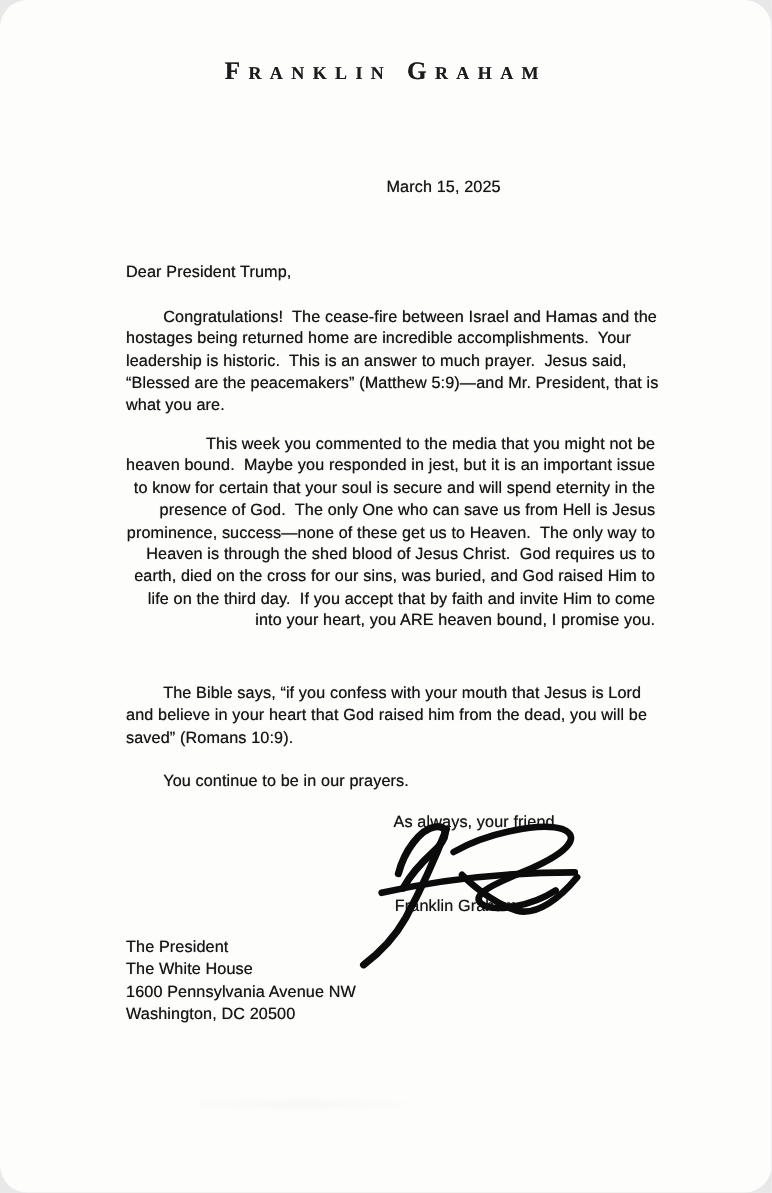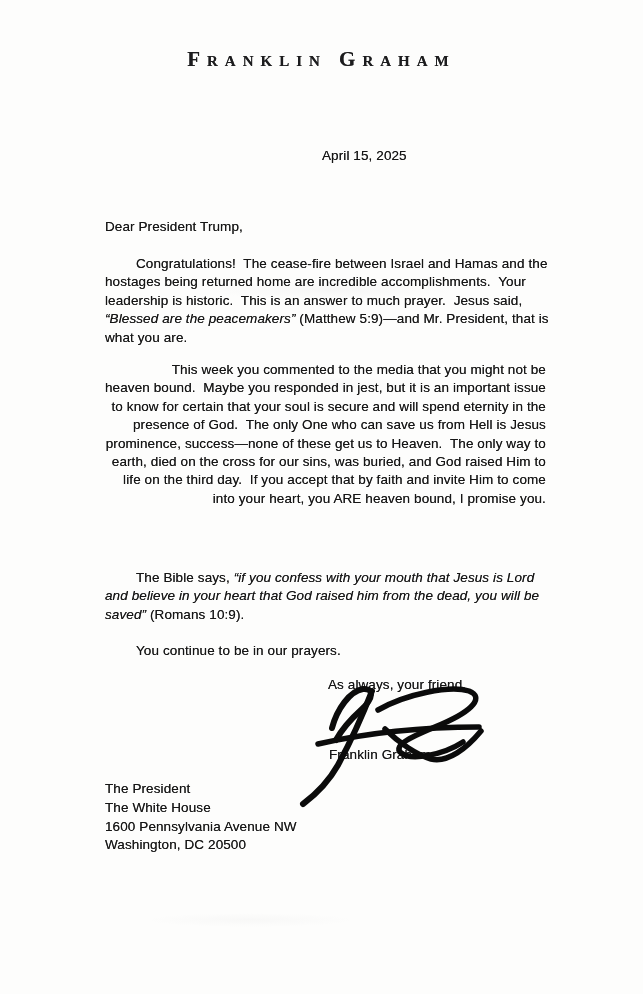--- a/index.html
+++ b/index.html
@@ -15,29 +15,30 @@
     background: #fdfdfc;
     overflow: hidden;
     font-family: "Liberation Sans", "DejaVu Sans", sans-serif;
     font-size: 13.5px;
     color: #161616;
     
     background-image:
       radial-gradient(ellipse 180px 14px at 330px 290px, rgba(120,120,125,0.05), rgba(0,0,0,0) 70%),
       radial-gradient(ellipse 200px 12px at 300px 385px, rgba(120,120,125,0.045), rgba(0,0,0,0) 70%),
       radial-gradient(ellipse 150px 10px at 250px 920px, rgba(120,120,125,0.04), rgba(0,0,0,0) 70%);
+    border-radius: 23px;
   }
   .line {
     white-space: pre;
     line-height: 18.4px;
     text-shadow: 0 0 0.6px rgba(20,20,20,0.75);
     letter-spacing: 0.1px;
   }
   .indent { padding-left: 31px; }
-  .italic { font-style: italic; }
+  .italic { }
   .abs { position: absolute; }
 
   .letterhead {
     position: absolute;
     top: 47px;
     left: 0;
     width: 100%;
     text-align: center;
     font-family: "Liberation Serif", "DejaVu Serif", serif;
     font-variant: small-caps;
@@ -77,38 +78,39 @@
 </style>
 </head>
 <body>
 
 <div class="page">
 
   <header class="letterhead">
     <span>Franklin Graham</span>
   </header>
 
-  <div class="abs line date-line">April 15, 2025</div>
+  <div class="abs line date-line">March 15, 2025</div>
 
   <div class="abs line salutation">Dear President Trump,</div>
 
   <div class="abs para-1">
     <div class="line indent">Congratulations!  The cease-fire between Israel and Hamas and the</div>
     <div class="line">hostages being returned home are incredible accomplishments.  Your</div>
     <div class="line">leadership is historic.  This is an answer to much prayer.  Jesus said,</div>
     <div class="line"><span class="italic">“Blessed are the peacemakers”</span><span> (Matthew 5:9)—and Mr. President, that is</span></div>
     <div class="line">what you are.</div>
   </div>
 
   <div class="abs para-2">
     <div class="line indent">This week you commented to the media that you might not be</div>
     <div class="line">heaven bound.  Maybe you responded in jest, but it is an important issue</div>
     <div class="line">to know for certain that your soul is secure and will spend eternity in the</div>
     <div class="line">presence of God.  The only One who can save us from Hell is Jesus</div>
     <div class="line">prominence, success—none of these get us to Heaven.  The only way to</div>
+    <div class="line">Heaven is through the shed blood of Jesus Christ.  God requires us to</div>
     <div class="line">earth, died on the cross for our sins, was buried, and God raised Him to</div>
     <div class="line">life on the third day.  If you accept that by faith and invite Him to come</div>
     <div class="line">into your heart, you ARE heaven bound, I promise you.</div>
   </div>
 
   <div class="abs para-3">
     <div class="line indent"><span>The Bible says, </span><span class="italic">“if you confess with your mouth that Jesus is Lord</span></div>
     <div class="line italic">and believe in your heart that God raised him from the dead, you will be</div>
     <div class="line"><span class="italic">saved”</span><span> (Romans 10:9).</span></div>
   </div>

